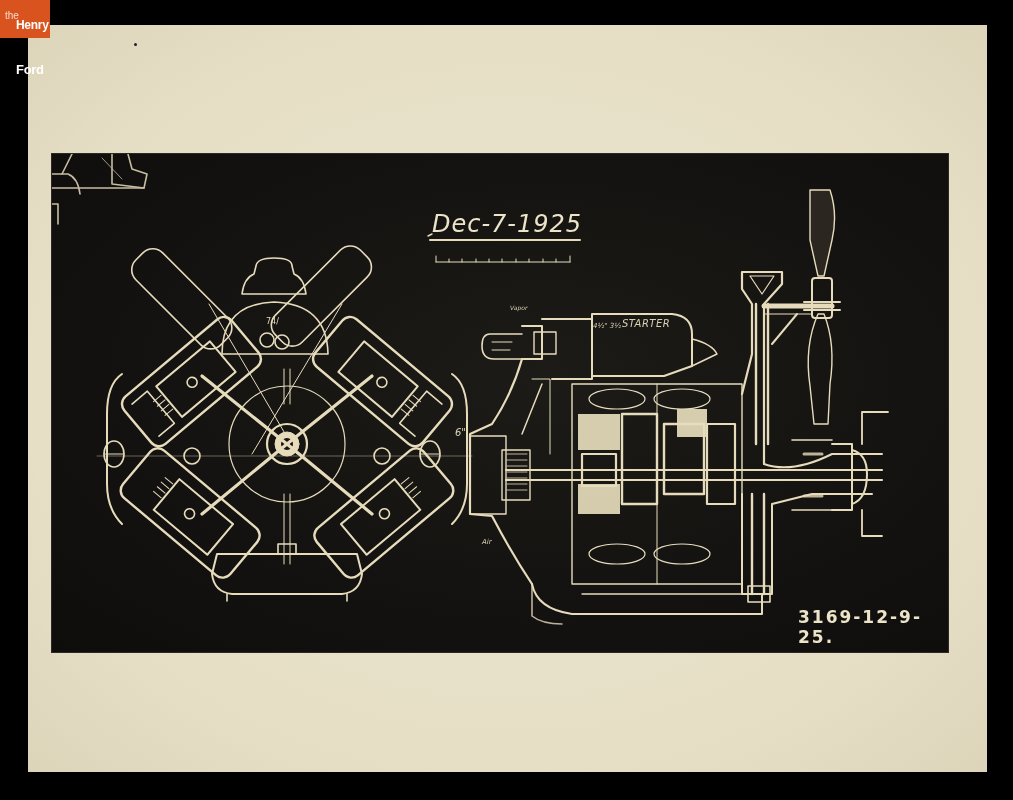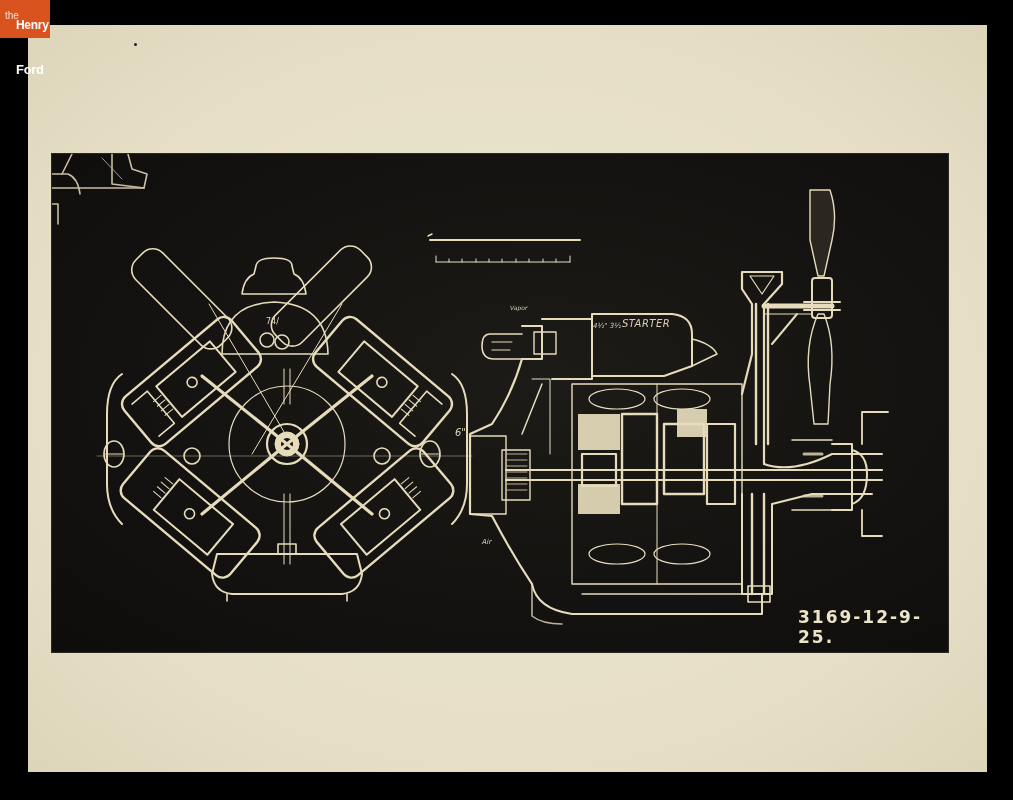--- a/index.html
+++ b/index.html
@@ -250,19 +250,20 @@
         <path d="M758 36 L778 36 Q786 60 780 86 L772 122 L766 122 L758 86 Z" fill="#2b2620" stroke-width="1.4"></path>
         <path d="M766 160 L772 160 Q784 190 778 230 L776 270 L762 270 L758 232 Q752 192 766 160 Z" stroke-width="1.4"></path>
         <rect x="760" y="124" width="20" height="40" rx="3" stroke-width="2"></rect>
         <path d="M752 148 L788 148 M752 156 L788 156" stroke-width="2"></path>
       </g>
 
       <path d="M480 430 L480 462 Q490 470 510 470" stroke-width="1.6" opacity="0.8"></path>
     </g>
   </svg>
 
+  <div class="date-label">Dec-7-1925</div>
   <div class="note note-starter">STARTER</div>
   <div class="note note-size">4½" 3½</div>
   <div class="note note-air">Air</div>
   <div class="note note-six">6"</div>
   <div class="note note-vapor">Vapor</div>
   <div class="drawing-number">3169-12-9-25.</div>
 </div>
 
 </body></html>

